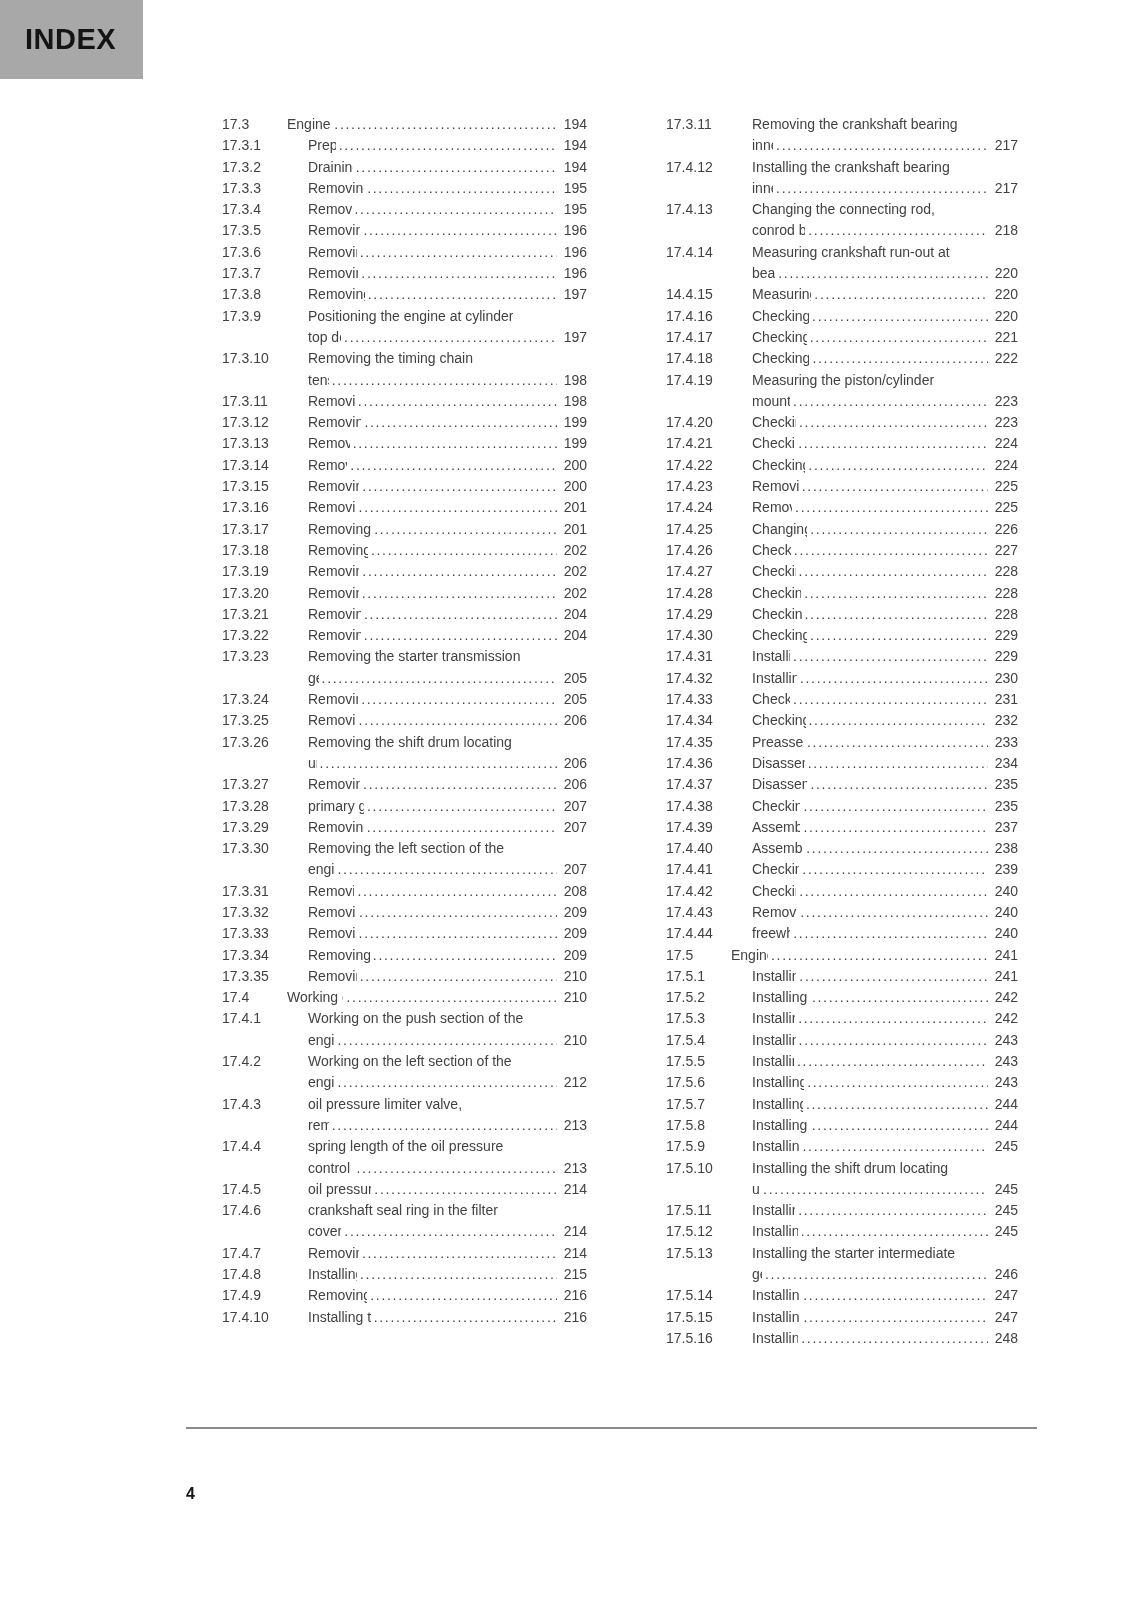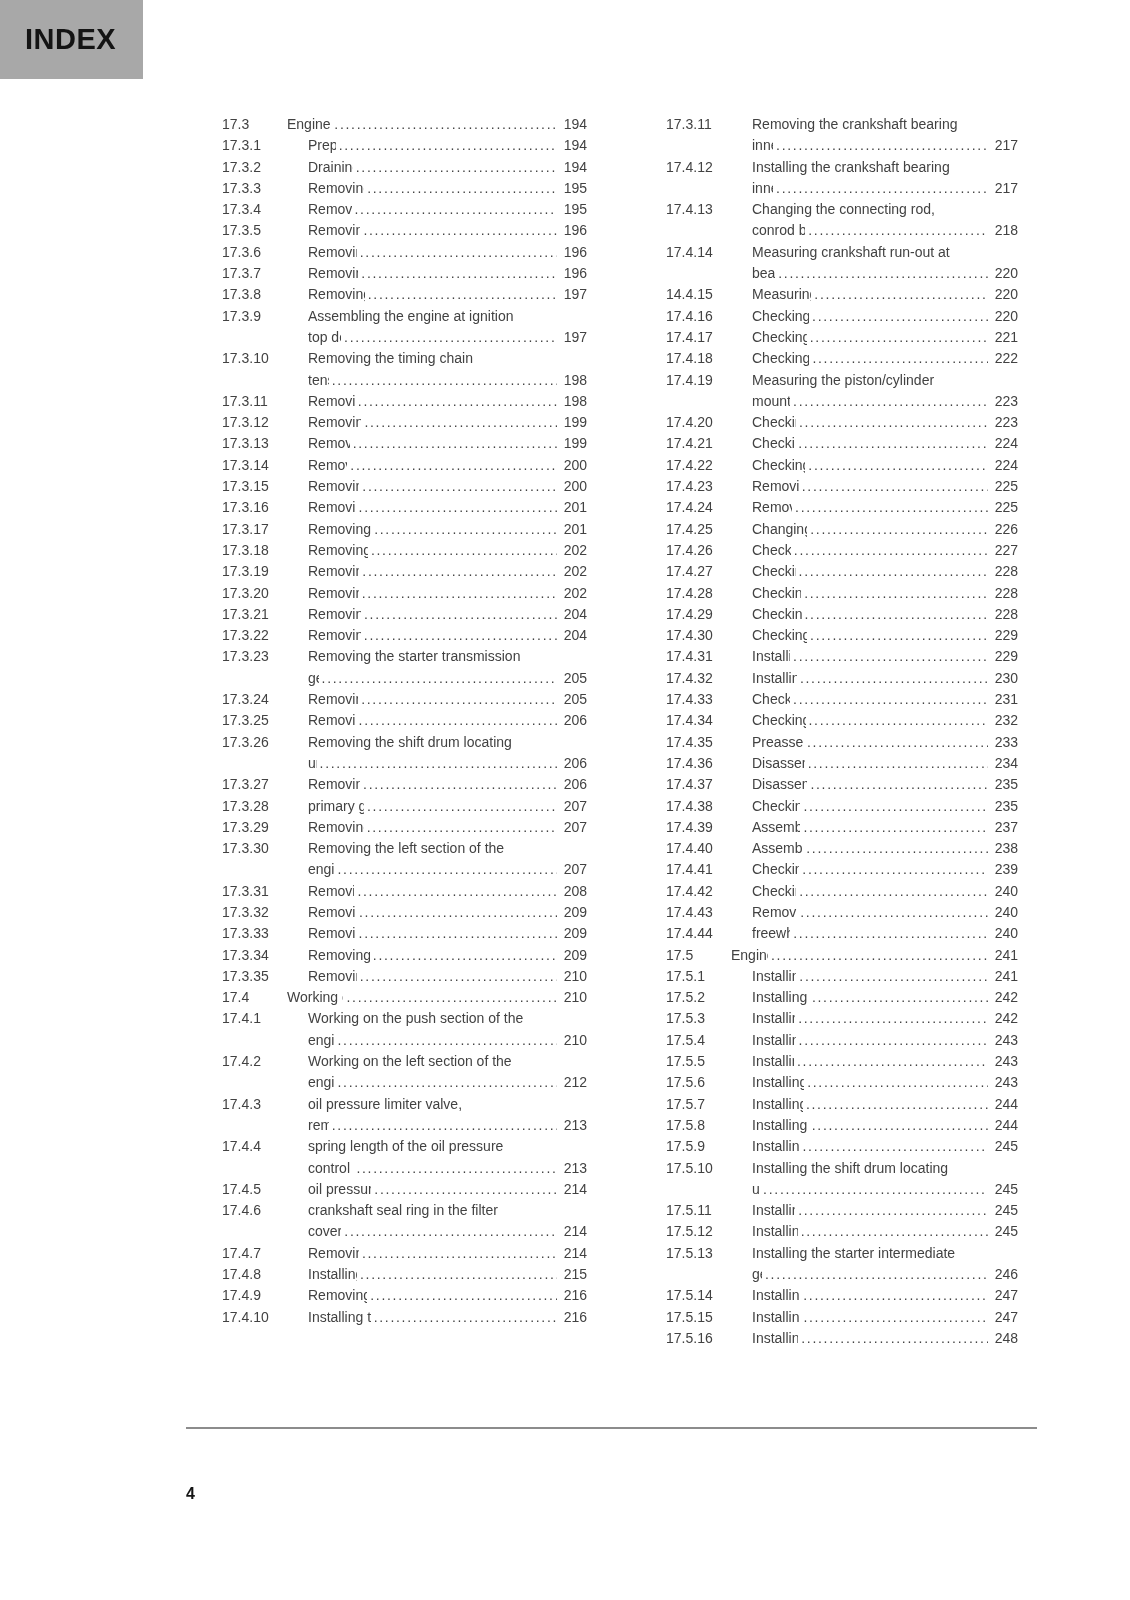--- a/index.html
+++ b/index.html
@@ -181,21 +181,21 @@
             <span class="txt">Removing the alternator cover</span>
             <span class="leader"></span>
             <span class="pagenum">197</span>
           </div>
         </div>
       </div>
       <div class="entry level2">
         <span class="num">17.3.9</span>
         <div class="body">
           <div class="line">
-            <span class="txt">Assembling the engine at ignition</span>
+            <span class="txt">Positioning the engine at cylinder</span>
           </div>
           <div class="line">
             <span class="txt">top dead center</span>
             <span class="leader"></span>
             <span class="pagenum">197</span>
           </div>
         </div>
       </div>
       <div class="entry level2">
         <span class="num">17.3.10</span>

